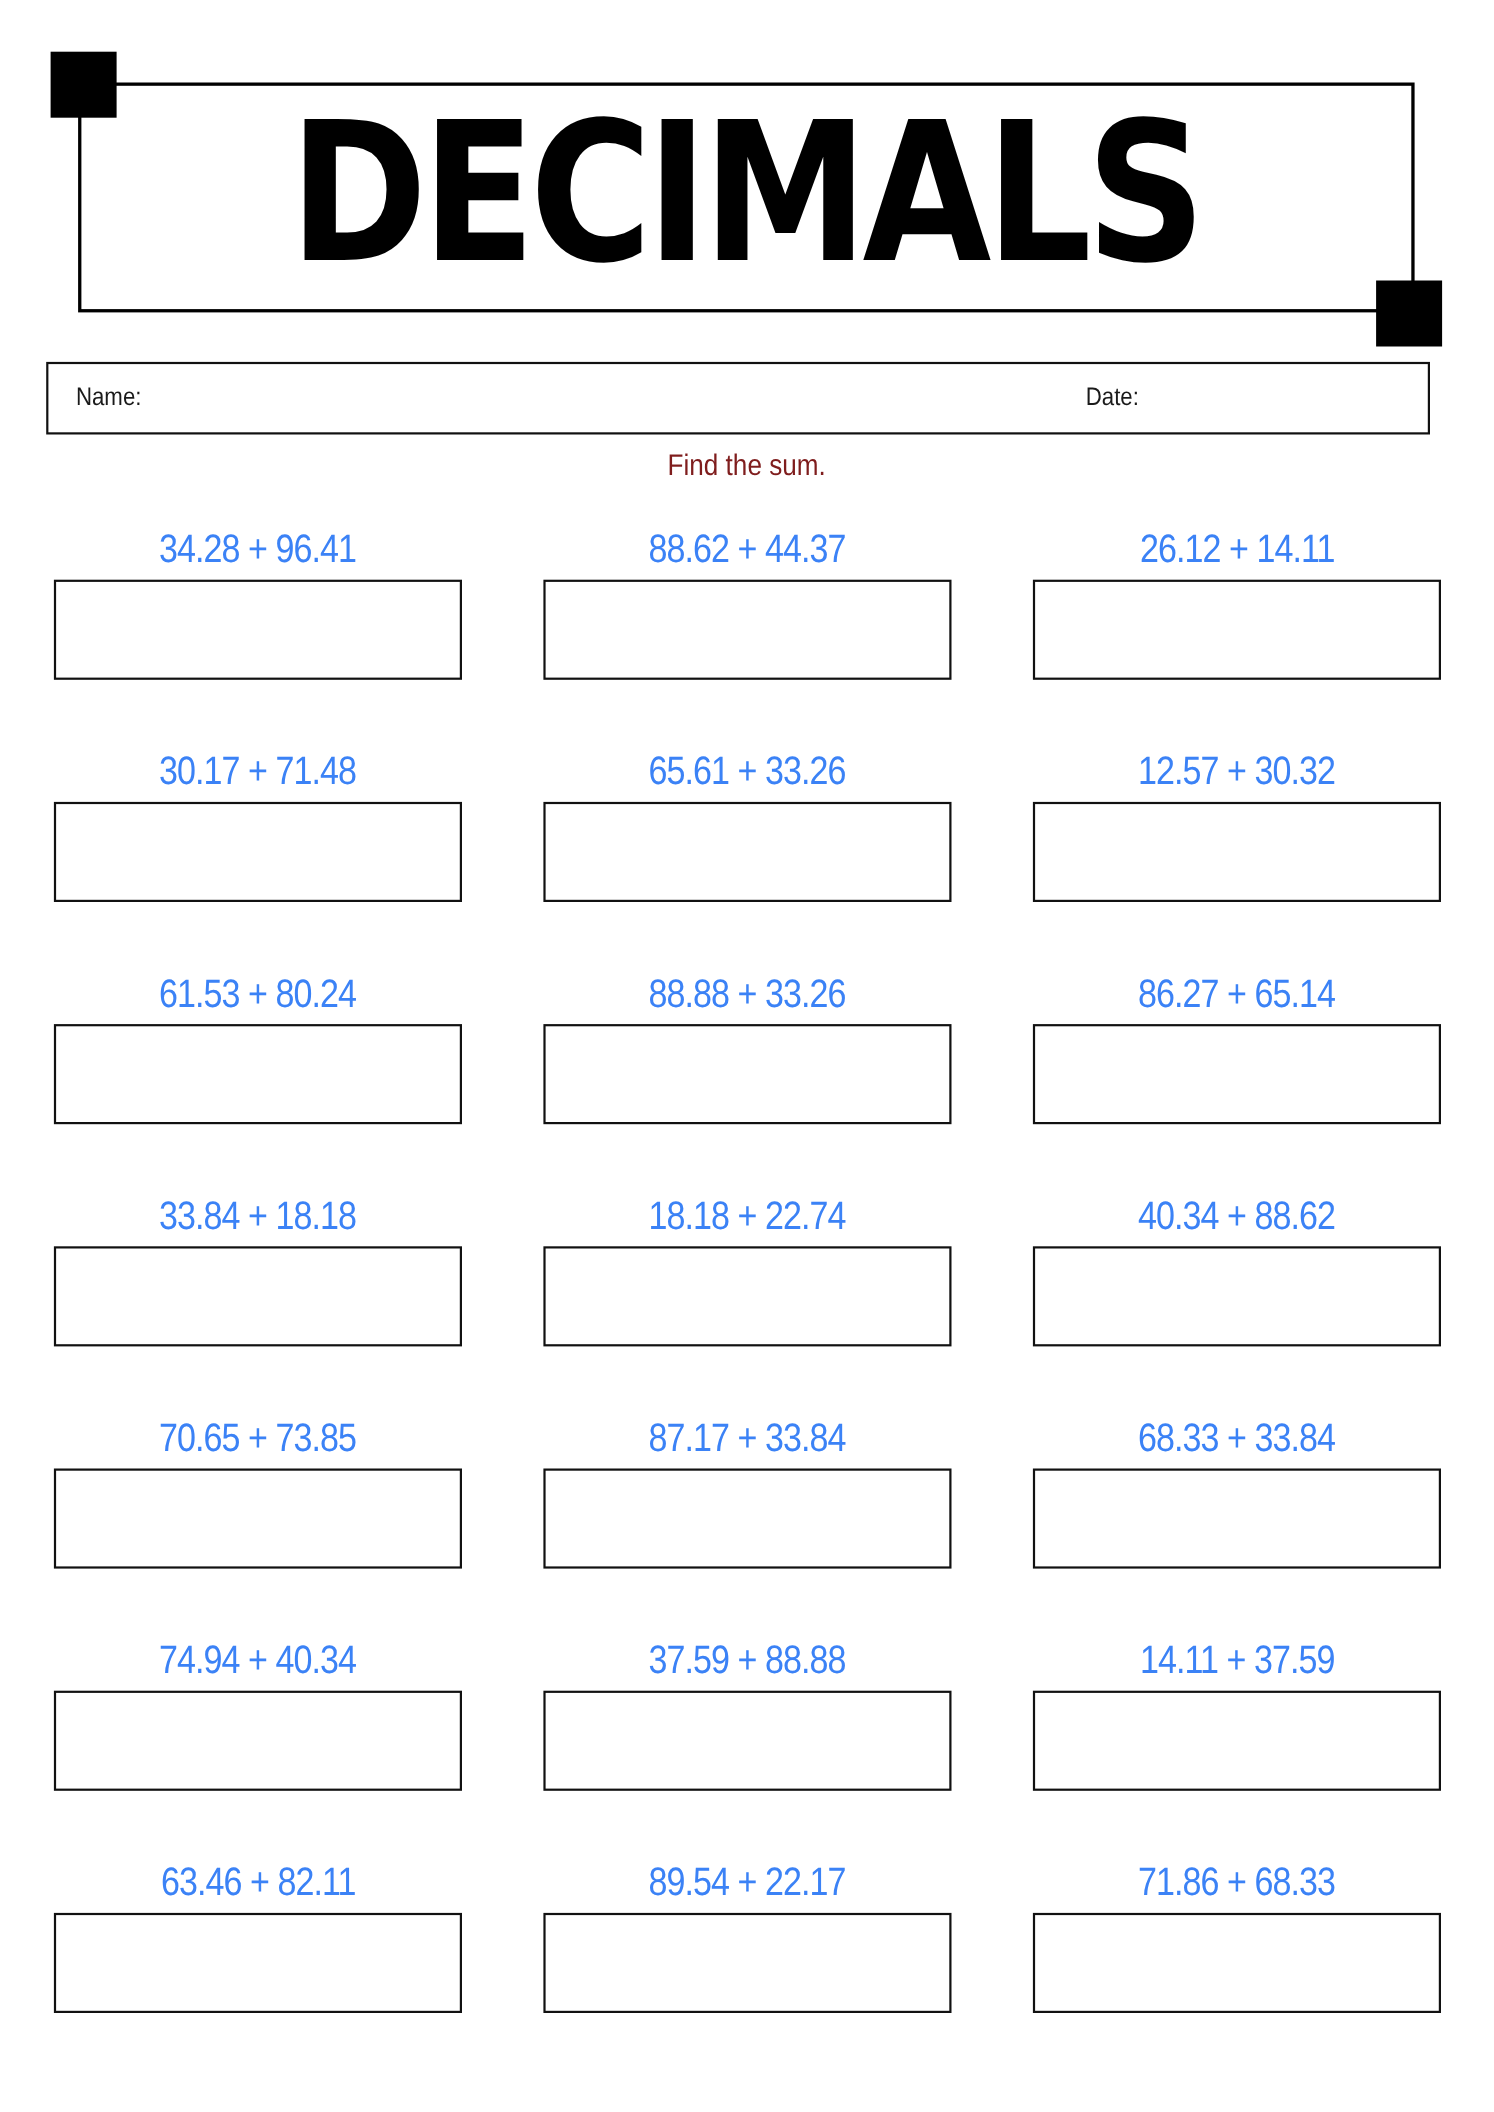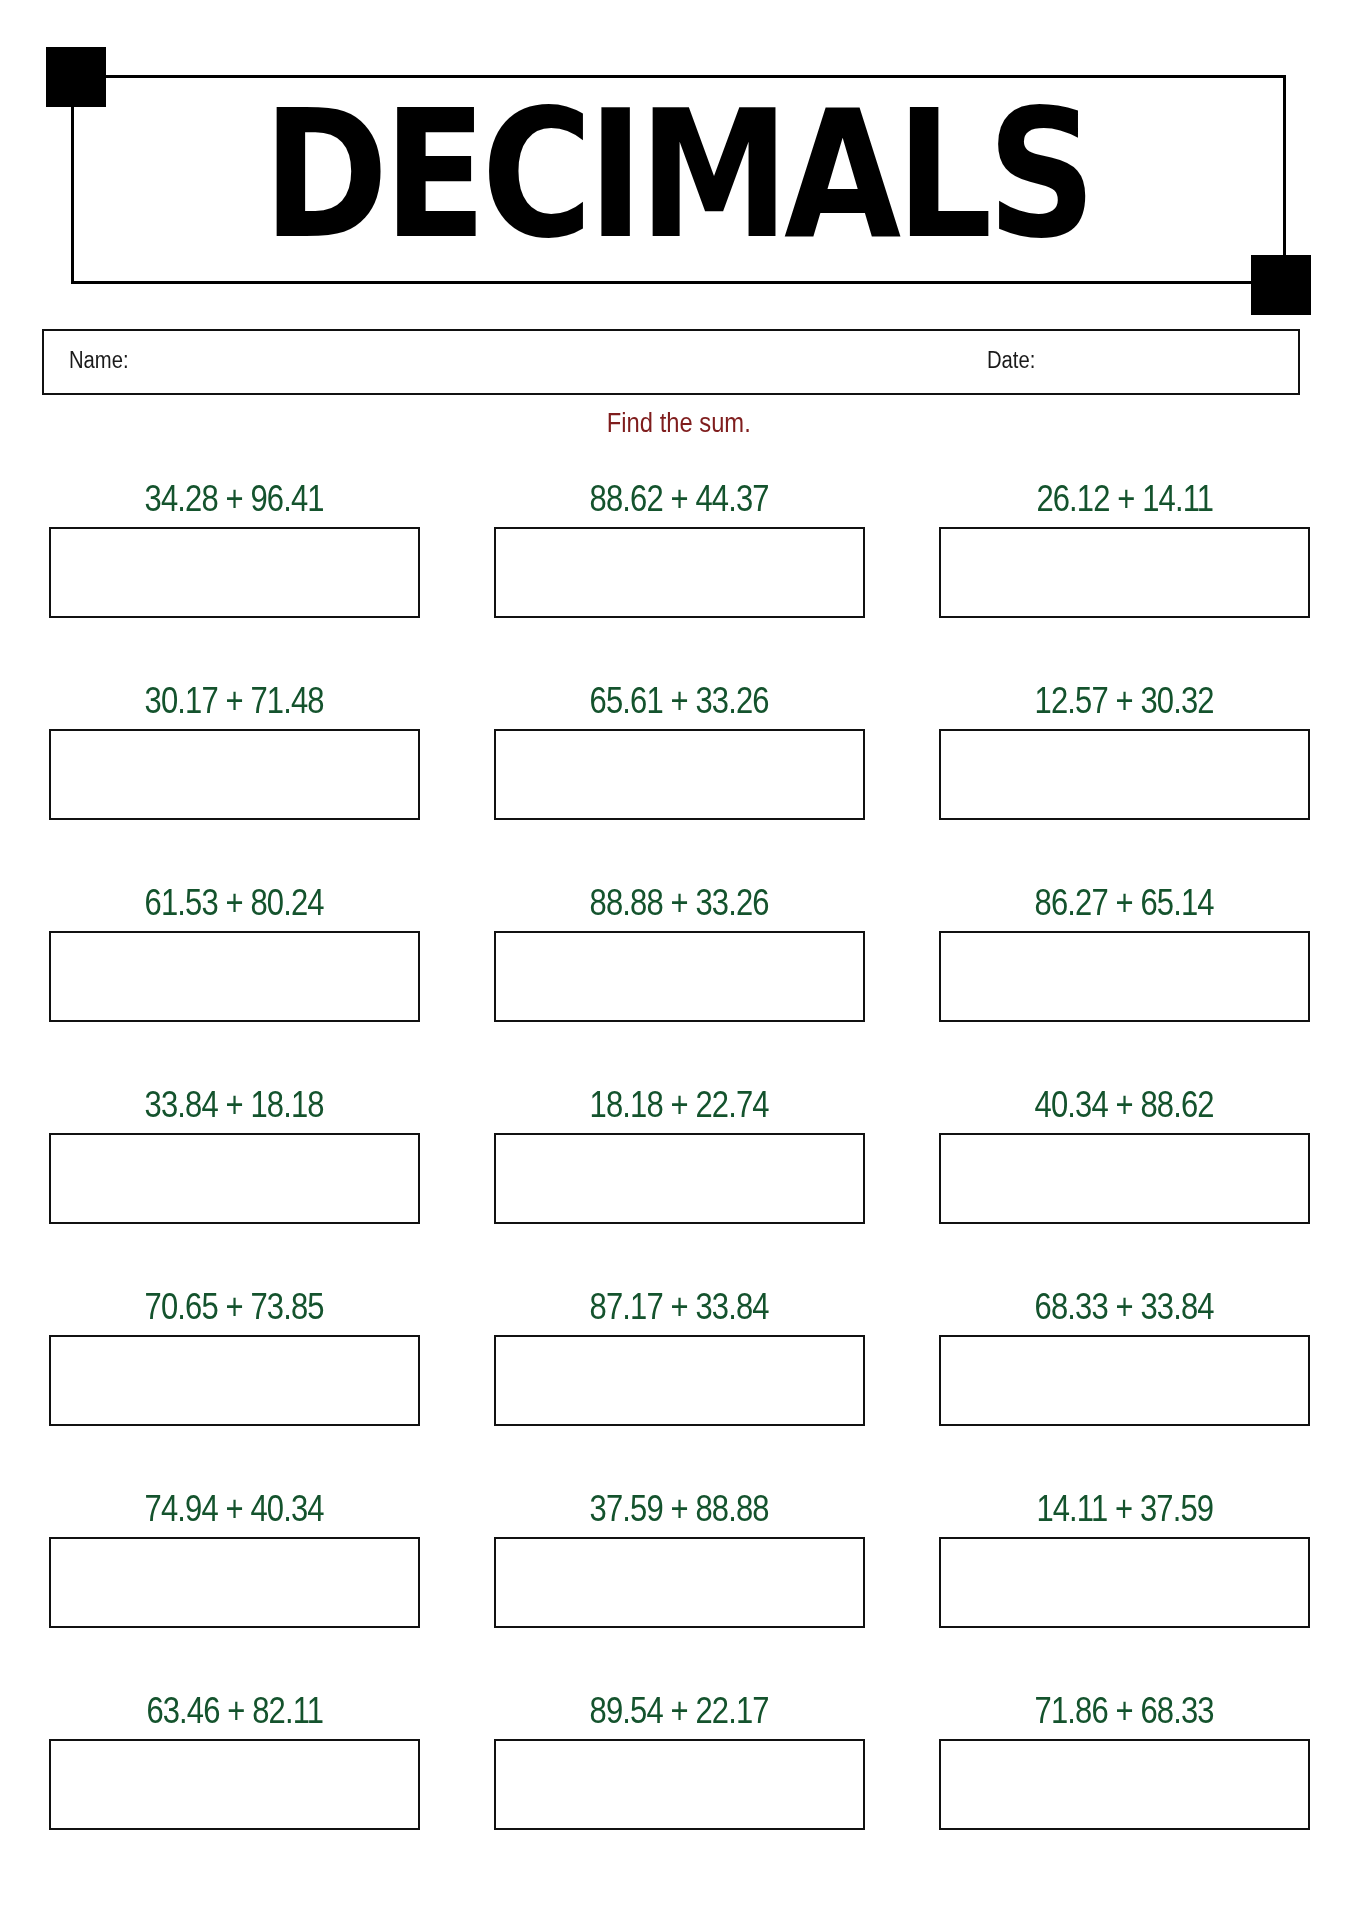--- a/index.html
+++ b/index.html
@@ -94,21 +94,21 @@
       width: 371px;
     }
     .problem-text {
       position: absolute;
       left: 0;
       top: 0;
       width: 371px;
       text-align: center;
       font-size: 36px;
       line-height: 40px;
-      color: #14532d;
+      color: #3b82f6;
       letter-spacing: -1px;
     }
     .problem-text span {
       display: inline-block;
       transform: scaleX(0.86);
     }
     .answer-box {
       position: absolute;
       left: 0;
       top: 48px;

